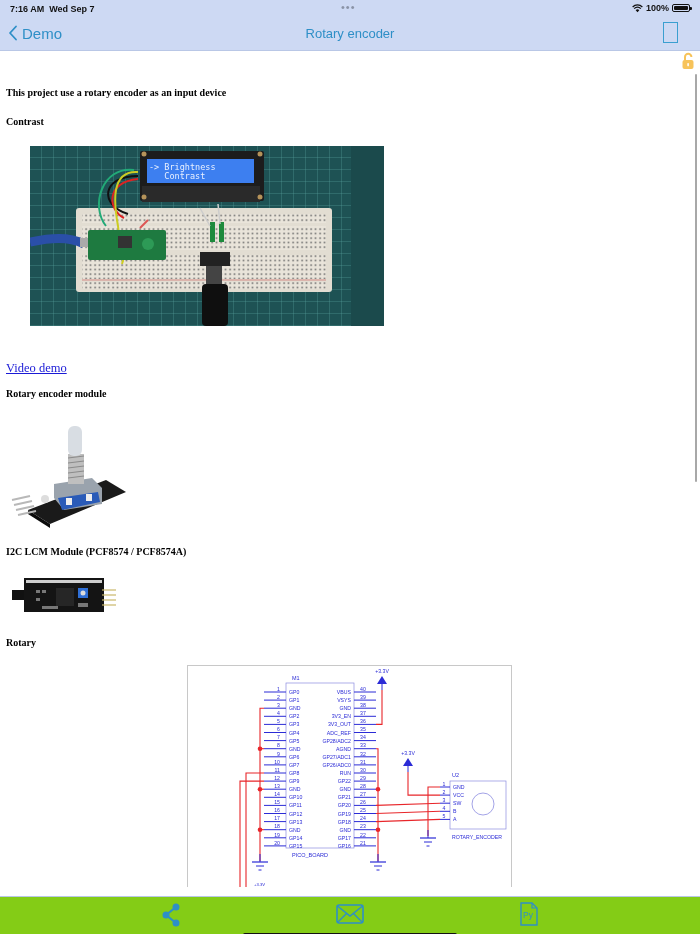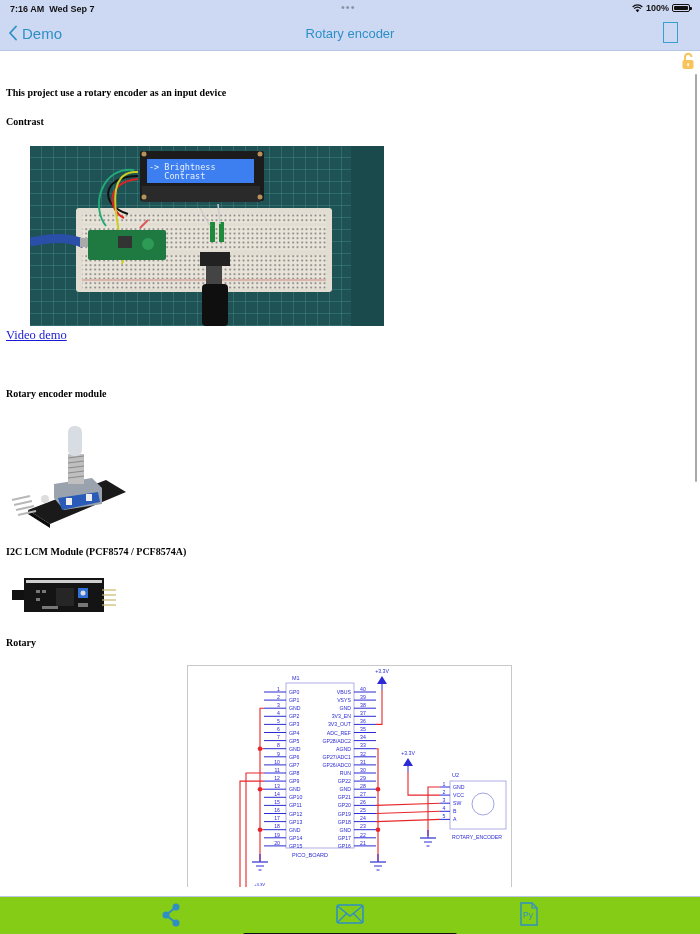--- a/index.html
+++ b/index.html
@@ -128,21 +128,21 @@
 
       <rect x="180" y="76" width="5" height="20" fill="#1d8a3c"></rect>
         <rect x="189" y="76" width="5" height="20" fill="#1d8a3c"></rect>
       <path d="M170 62 L 180 80 M 188 58 L 190 78" stroke="#ccc" stroke-width="1.5"></path>
       <rect x="170" y="106" width="30" height="14" fill="#222"></rect>
       <rect x="176" y="120" width="16" height="18" fill="#444"></rect>
       <rect x="172" y="138" width="26" height="42" rx="4" fill="#0f0f0f"></rect>
     </svg>
   </div>
 
-  <div class="link" style="top:276px">Video demo</div>
+  <div class="link" style="top:309px">Video demo</div>
   <div class="h" style="top:336px">Rotary encoder module</div>
 
   <svg class="encoder-img" viewBox="0 0 120 110">
     <polygon points="22,88 100,58 120,70 44,102" fill="#1a1a1a"></polygon>
     <polygon points="22,88 44,102 44,106 22,92" fill="#0b0b0b"></polygon>
     <g stroke="#b8b8b8" stroke-width="2">
       <line x1="6" y1="78" x2="24" y2="74"></line>
         <line x1="8" y1="83" x2="26" y2="79"></line>
       <line x1="10" y1="88" x2="28" y2="84"></line>
         <line x1="12" y1="93" x2="30" y2="89"></line>

